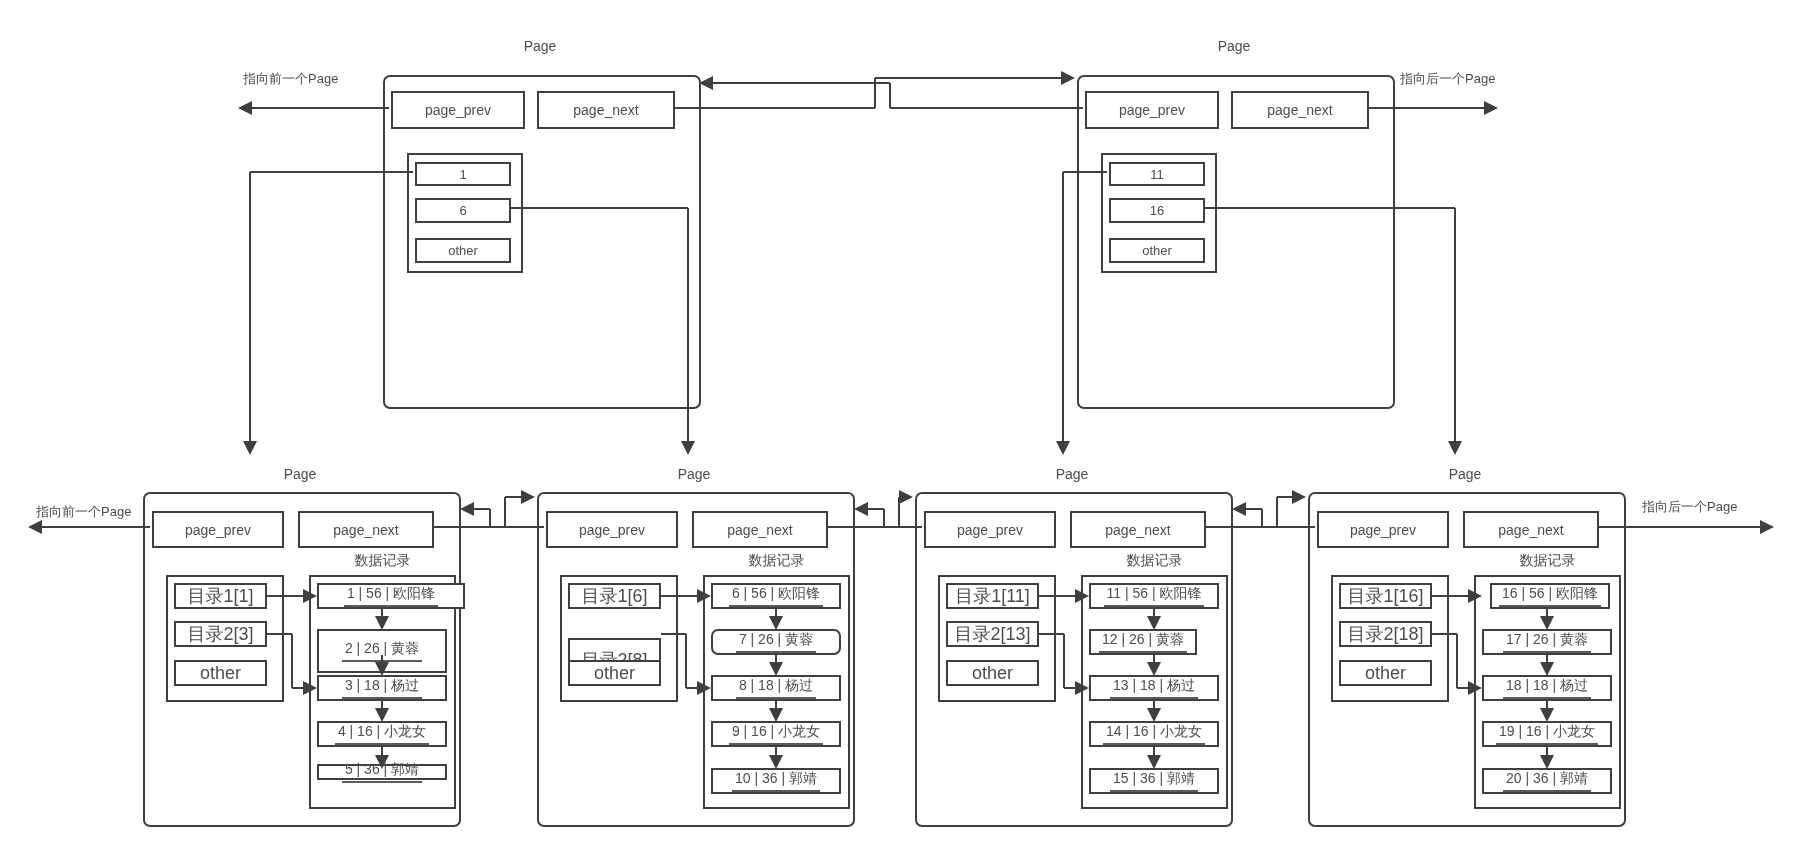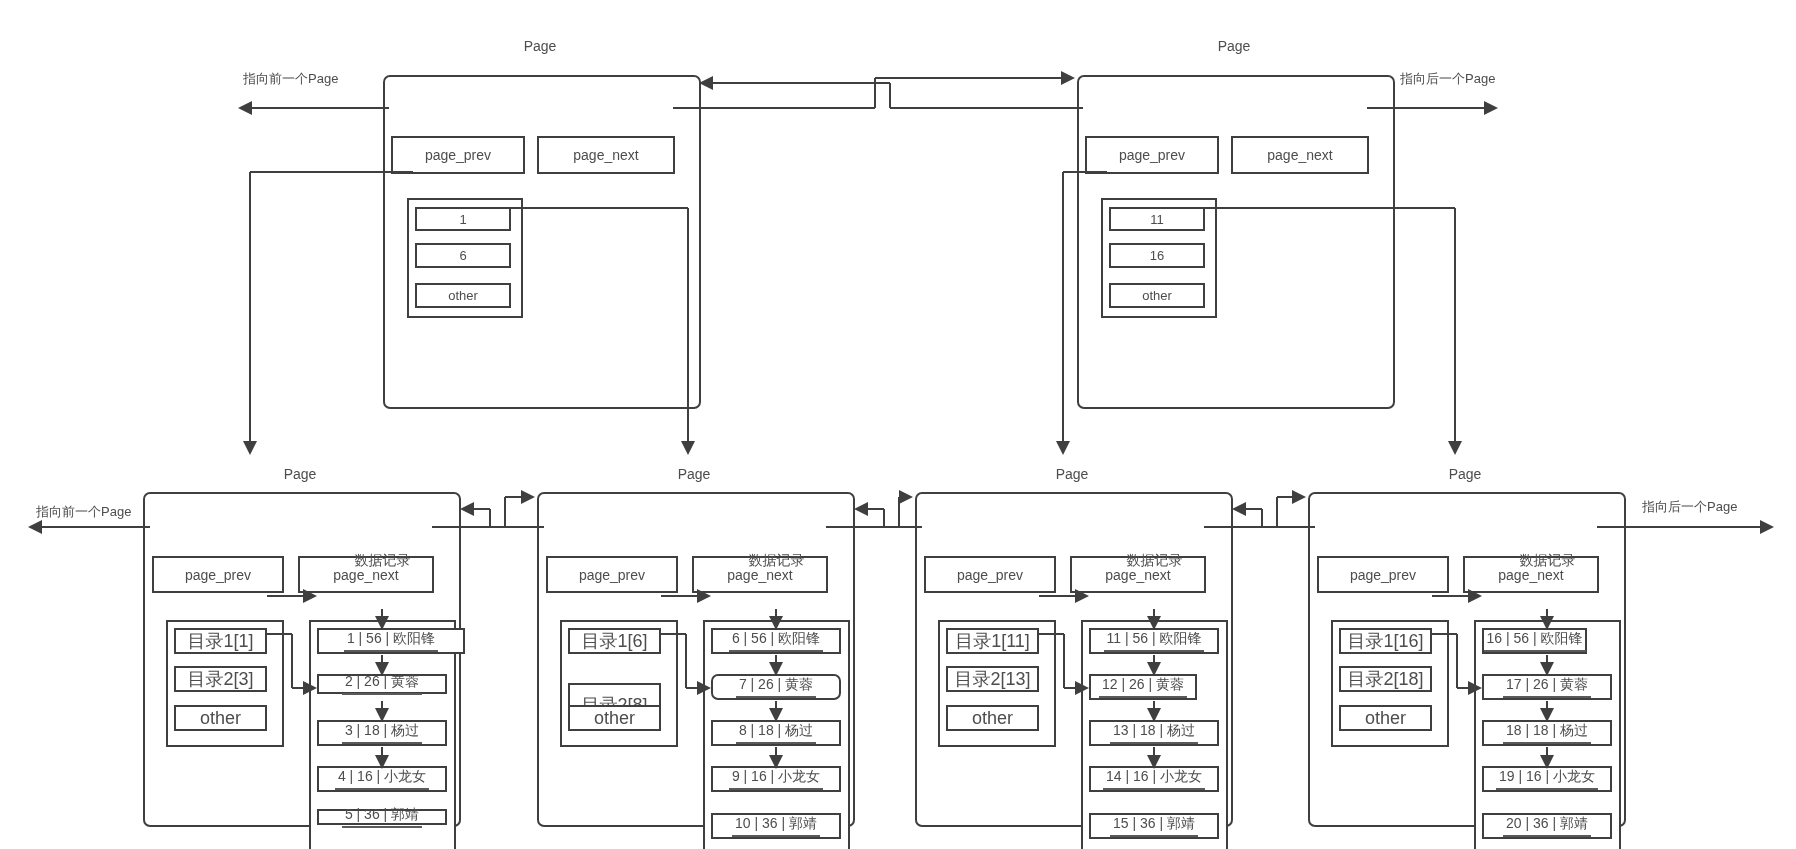--- a/index.html
+++ b/index.html
@@ -3,21 +3,21 @@
 <meta charset="utf-8">
 <style>
   html,body{margin:0;padding:0;background:#ffffff;}
   #canvas{
     position:relative;width:1796px;height:849px;background:#ffffff;overflow:hidden;
     font-family:"Liberation Sans","DejaVu Sans",sans-serif;color:#4d4d4d;
     --line:#3f3f3f;
   }
   .pagebox{position:absolute;border:2px solid var(--line);border-radius:7px;background:transparent;}
   .ibox{position:absolute;border:2px solid var(--line);background:#ffffff;
-        display:flex;align-items:center;justify-content:center;box-sizing:border-box;margin-top:45px;}
+        display:flex;align-items:center;justify-content:center;box-sizing:border-box;}
   .lbl{font-size:14px;}
   .key{font-size:13px;}
   .dirent{font-size:18px;}
   .rec{font-size:14px;}
   .rec .u{border-bottom:2px solid #5a5a5a;padding:0 3px 2px 3px;white-space:nowrap;}
   .ptitle{position:absolute;text-align:center;font-size:14px;color:#4d4d4d;}
   .rectitle{position:absolute;text-align:center;font-size:14px;color:#4d4d4d;}
   .elabel{position:absolute;font-size:13px;color:#4d4d4d;white-space:nowrap;}
   .hl{position:absolute;height:2px;background:var(--line);}
   .vl{position:absolute;width:2px;background:var(--line);}
@@ -54,21 +54,21 @@
       <div class="ibox lbl" style="position: absolute; left: 153px; top: 17px; width: 136px; height: 37px;">page_next</div>
       <div class="ibox" style="position: absolute; left: 21px; top: 81px; width: 118px; height: 127px;"></div>
       <div class="ibox dirent" style="position: absolute; left: 29px; top: 89px; width: 93px; height: 26px;">目录1[1]</div>
       <div class="ibox dirent" style="position: absolute; left: 29px; top: 127px; width: 93px; height: 26px;">目录2[3]</div>
       <div class="ibox dirent" style="position: absolute; left: 29px; top: 166px; width: 93px; height: 26px;">other</div>
       <div class="rectitle" style="position: absolute; left: 164px; top: 58px; width: 147px;">数据记录</div>
       <div class="ibox" style="position: absolute; left: 164px; top: 81px; width: 147px; height: 234px;"></div>
       <div class="ibox rec" style="position: absolute; left: 172px; top: 89px; width: 148px; height: 26px;">
         <span class="u">1 | 56 | 欧阳锋</span>
       </div>
-      <div class="ibox rec" style="position: absolute; left: 172px; top: 135px; width: 130px; height: 20px;">
+      <div class="ibox rec" style="position: absolute; left: 172px; top: 135px; width: 130px; height: 44px;">
         <span class="u">2 | 26 | 黄蓉</span>
       </div>
       <div class="ibox rec" style="position: absolute; left: 172px; top: 181px; width: 130px; height: 26px;">
         <span class="u">3 | 18 | 杨过</span>
       </div>
       <div class="ibox rec" style="position: absolute; left: 172px; top: 227px; width: 130px; height: 26px;">
         <span class="u">4 | 16 | 小龙女</span>
       </div>
       <div class="ibox rec" style="position: absolute; left: 172px; top: 270px; width: 130px; height: 16px;">
         <span class="u">5 | 36 | 郭靖</span>
@@ -171,21 +171,21 @@
     <div class="ptitle" style="position: absolute; left: 1308px; top: 466px; width: 314px;">Page</div>
     <div class="pagebox" style="position: absolute; left: 1308px; top: 492px; width: 314px; height: 331px;">
       <div class="ibox lbl" style="position: absolute; left: 7px; top: 17px; width: 132px; height: 37px;">page_prev</div>
       <div class="ibox lbl" style="position: absolute; left: 153px; top: 17px; width: 136px; height: 37px;">page_next</div>
       <div class="ibox" style="position: absolute; left: 21px; top: 81px; width: 118px; height: 127px;"></div>
       <div class="ibox dirent" style="position: absolute; left: 29px; top: 89px; width: 93px; height: 26px;">目录1[16]</div>
       <div class="ibox dirent" style="position: absolute; left: 29px; top: 127px; width: 93px; height: 26px;">目录2[18]</div>
       <div class="ibox dirent" style="position: absolute; left: 29px; top: 166px; width: 93px; height: 26px;">other</div>
       <div class="rectitle" style="position: absolute; left: 164px; top: 58px; width: 147px;">数据记录</div>
       <div class="ibox" style="position: absolute; left: 164px; top: 81px; width: 147px; height: 234px;"></div>
-      <div class="ibox rec" style="position: absolute; left: 172px; top: 89px; width: 105px; height: 26px; align-items: flex-end;">
+      <div class="ibox rec" style="position: absolute; left: 180px; top: 89px; width: 120px; height: 26px; align-items: flex-end;">
         <span class="u">16 | 56 | 欧阳锋</span>
       </div>
       <div class="ibox rec" style="position: absolute; left: 172px; top: 135px; width: 130px; height: 26px;">
         <span class="u">17 | 26 | 黄蓉</span>
       </div>
       <div class="ibox rec" style="position: absolute; left: 172px; top: 181px; width: 130px; height: 26px;">
         <span class="u">18 | 18 | 杨过</span>
       </div>
       <div class="ibox rec" style="position: absolute; left: 172px; top: 227px; width: 130px; height: 26px;">
         <span class="u">19 | 16 | 小龙女</span>

